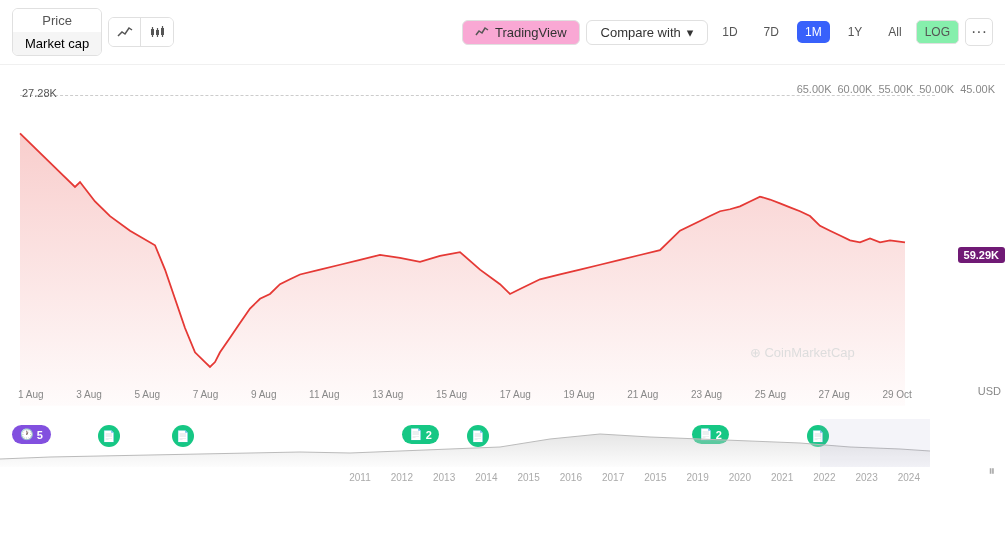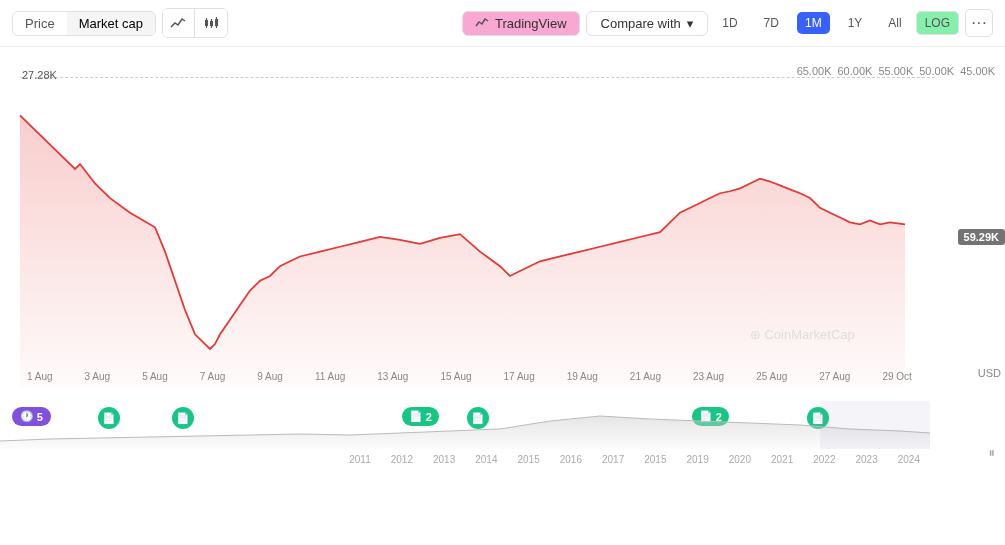--- a/index.html
+++ b/index.html
@@ -18,20 +18,21 @@
       padding: 8px 12px;
       gap: 6px;
       border-bottom: 1px solid #f0f0f0;
     }
 
     .tab-group {
       display: flex;
       border: 1px solid #e0e0e0;
       border-radius: 6px;
       overflow: hidden;
+      flex-direction: column;
     }
 
     .tab-btn {
       padding: 4px 12px;
       font-size: 13px;
       border: none;
       background: #fff;
       cursor: pointer;
       color: #555;
       font-weight: 400;
@@ -164,33 +165,32 @@
     .y-label {
       font-size: 11px;
       color: #888;
       text-align: right;
       padding-right: 6px;
     }
 
     .current-price-badge {
       position: absolute;
       right: 0;
-      background: #737373;
+      background: #701a75;
       color: #fff;
       font-size: 11px;
       font-weight: 600;
       padding: 2px 6px;
       border-radius: 3px;
       top: 168px;
     }
 
     .x-label {
       font-size: 10px;
       color: #888;
-      margin-left: 9px;
     }
 
     .usd-label {
       position: absolute;
       bottom: 56px;
       right: 4px;
       font-size: 11px;
       color: #888;
     }
 

